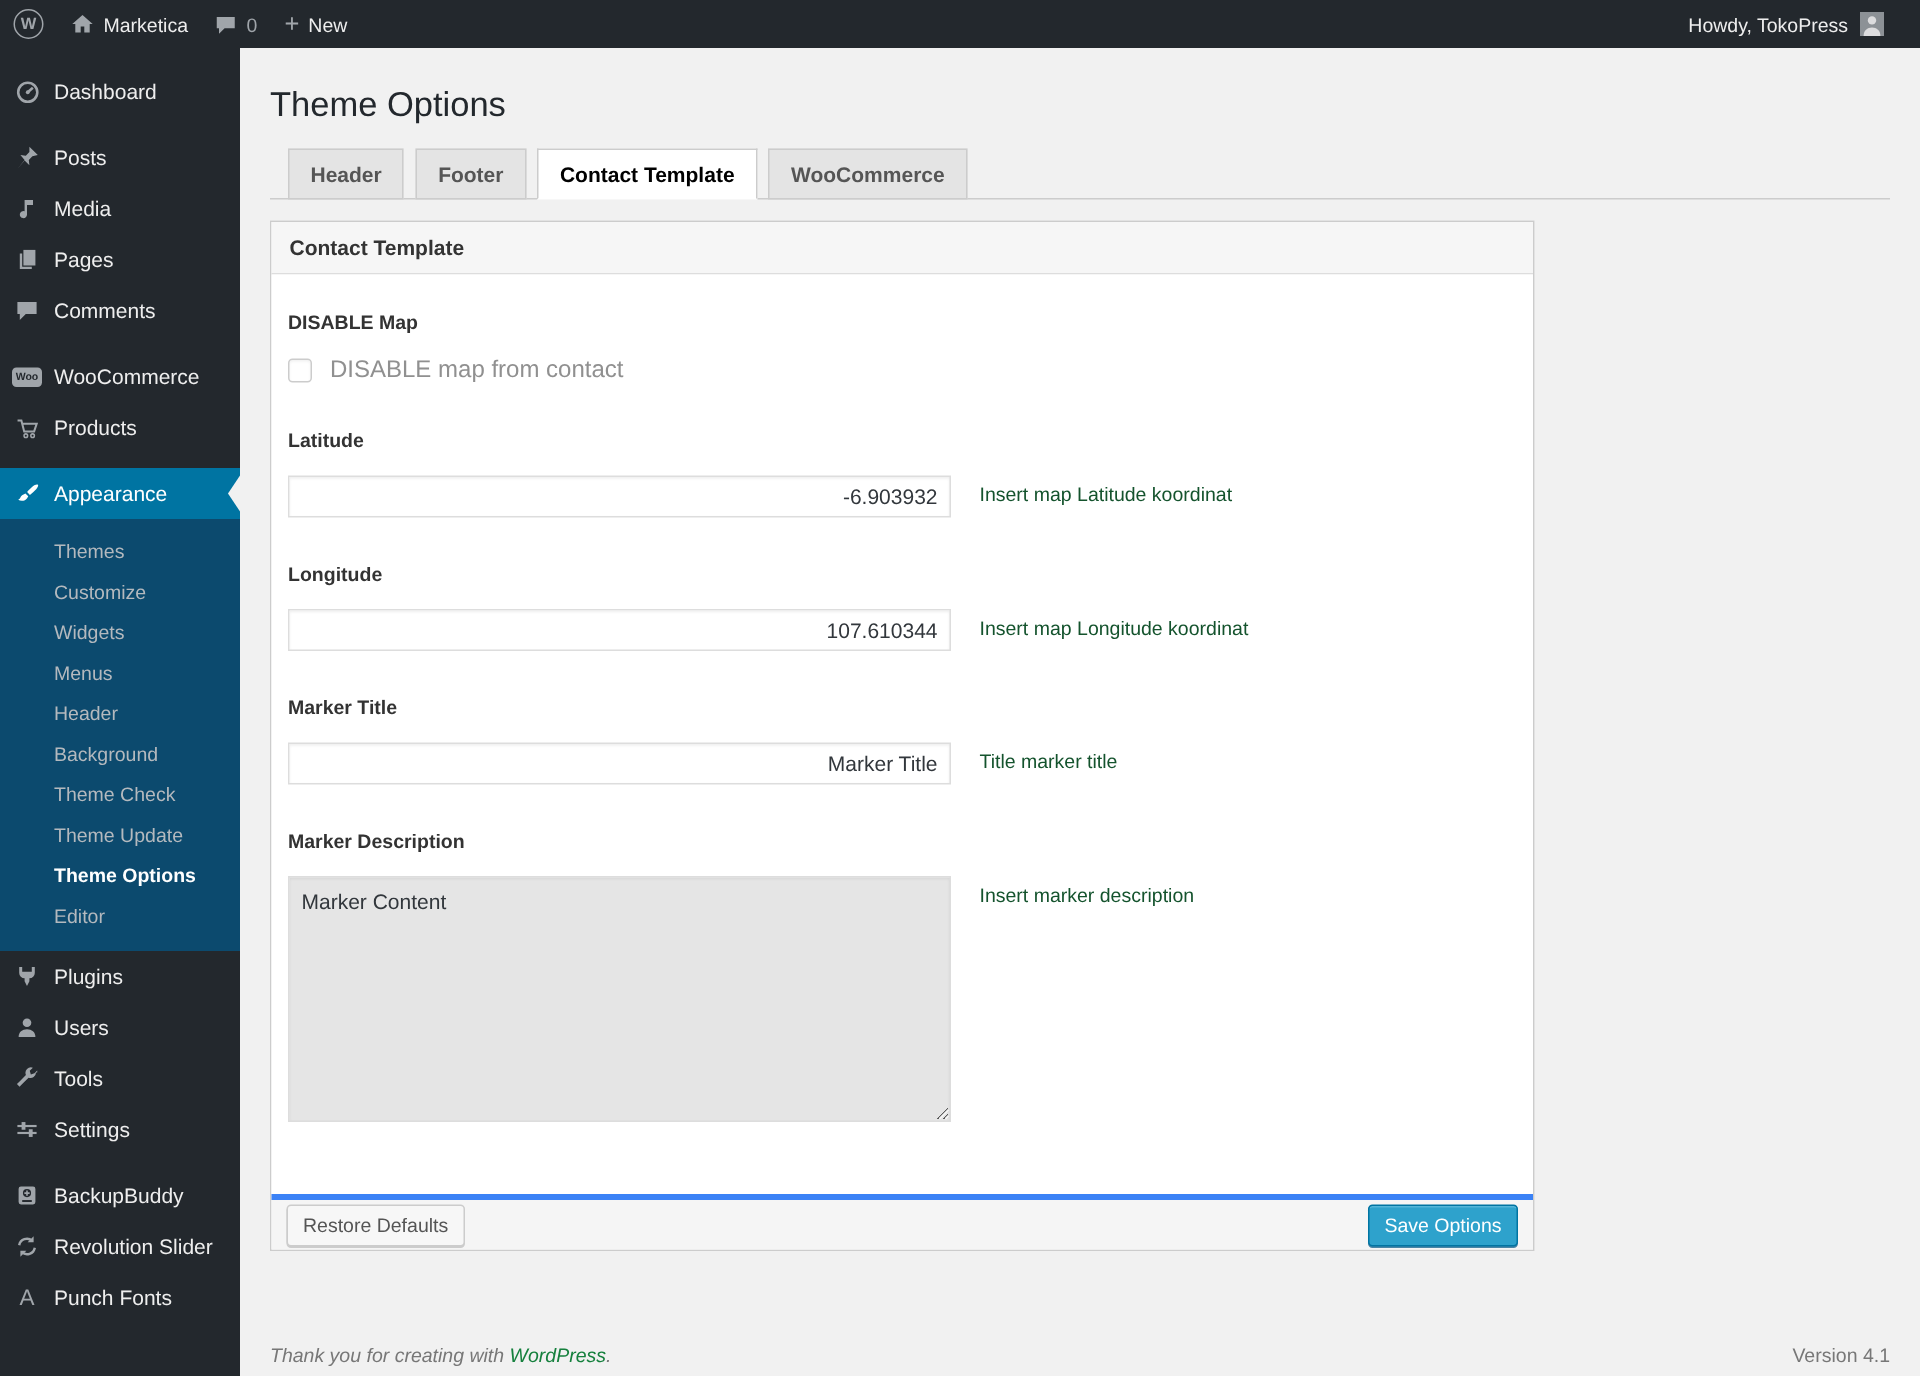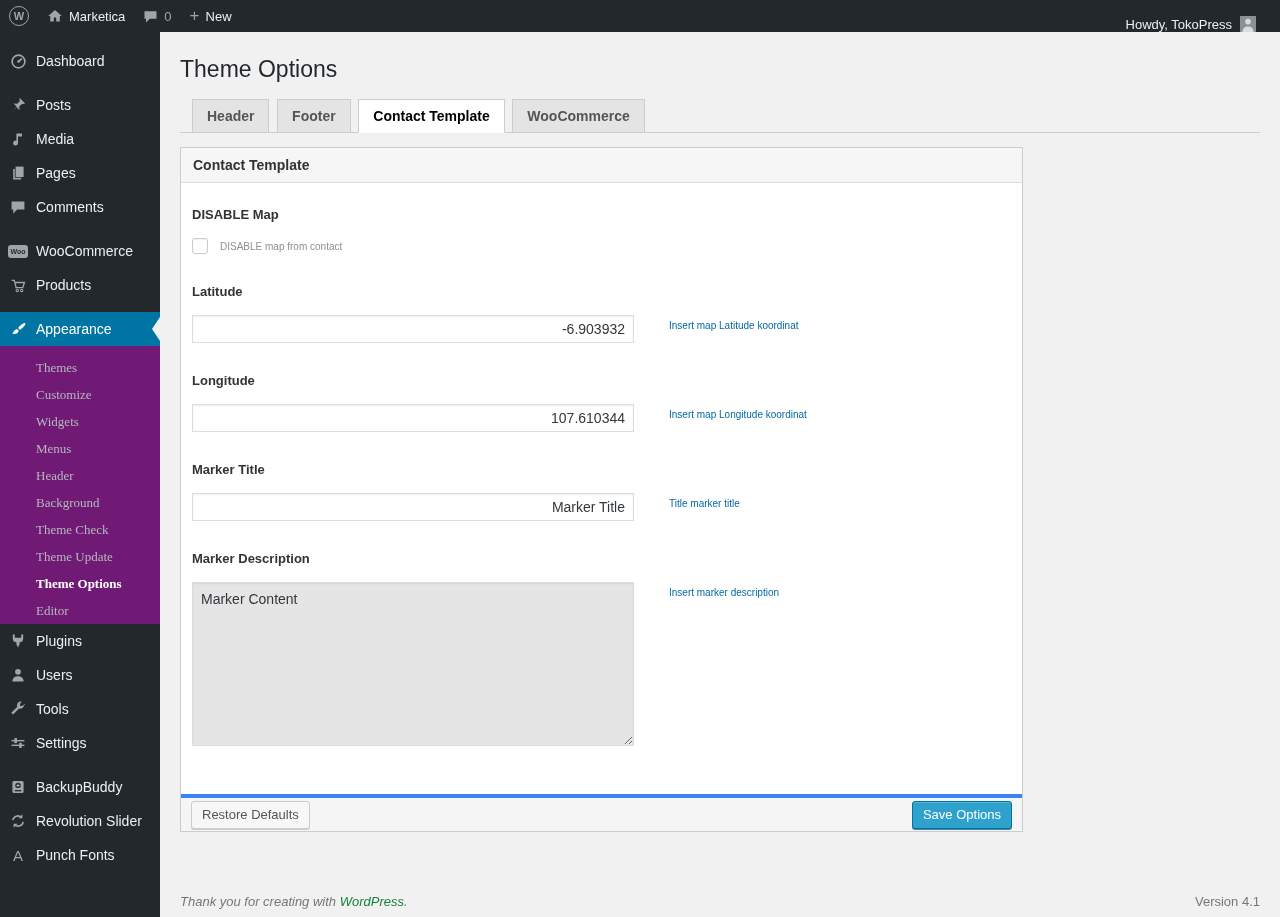--- a/index.html
+++ b/index.html
@@ -36,21 +36,21 @@
   }
   .menu-item .mi { width:20px; height:20px; margin-right:8px; display:flex; align-items:center; justify-content:center; flex:0 0 20px; }
   .menu-gap { margin-top:10px; }
   .menu-item.current { background:#0074a2; color:#fff; }
   .current-arrow {
     position:absolute; right:0; top:50%; margin-top:-12px;
     width:0; height:0;
     border-top:12px solid transparent; border-bottom:12px solid transparent;
     border-right:8px solid #f1f1f1;
   }
-  .submenu { background:#701a75; padding:8px 0 0;font-family:Liberation Serif, serif; }
+  .submenu { background:#0c4a6e; padding:8px 0 10px; }
   .submenu-item {
     display:block; padding:6px 0 6px 36px; font-size:13px; line-height:15px;
     color:#b4b9be; cursor:pointer;
   }
   .submenu-item.current-sub { color:#fff; font-weight:bold; }
   .punch-a { color:#a0a5aa; font-size:15px; font-weight:400; }
   .woo-badge {
     background:#a0a5aa; border-radius:3px; width:20px; height:13px;
     display:flex; align-items:center; justify-content:center;
     color:#23282d; font-size:7px; font-weight:bold;
@@ -83,28 +83,28 @@
     box-shadow:inset 0 1px 2px rgba(0,0,0,.07);
     font-family:"Liberation Sans","DejaVu Sans",sans-serif;
     text-align:right;
   }
   .ot-textarea {
     width:442px; height:164px; padding:8px; font-size:14px; color:#32373c;
     border:1px solid #ddd; background:#e5e5e5; resize:both; outline:none;
     box-shadow:inset 0 1px 2px rgba(0,0,0,.07);
     font-family:"Liberation Sans","DejaVu Sans",sans-serif;
   }
-  .hint { margin-left:35px; padding-top:5px; font-size:10px; color:#0369a1; }
+  .hint { margin-left:19px; padding-top:5px; font-size:13px; color:#14532d; }
   .checkbox-row { display:flex; align-items:center; }
   .ot-checkbox {
     width:16px; height:16px; border:1px solid #ccc; border-radius:3px;
     background:#fff; display:inline-block; cursor:pointer;
     box-shadow:inset 0 1px 2px rgba(0,0,0,.06);
   }
-  .checkbox-label { margin-left:12px; font-size:10px; color:#909090; cursor:pointer; }
+  .checkbox-label { margin-left:12px; font-size:16px; color:#909090; cursor:pointer; }
   .panel-footer {
     background:#f5f5f5; border-top:4px solid #3b82f6; height:37px;
     display:flex; align-items:center; justify-content:space-between; padding:0 10px;
   }
   .button {
     display:inline-block; font-size:13px; line-height:26px; height:28px;
     padding:0 10px; border-radius:3px; cursor:pointer; border:1px solid #ccc;
     background:#f7f7f7; color:#555; box-shadow:0 1px 0 #ccc;
   }
   .button-primary {
@@ -139,21 +139,21 @@
           <path d="M2 3h16v10H9l-5 5v-5H2z" fill="#a0a5aa"></path>
         </svg>
     </span>
     <span class="ab-count">0</span>
   </div>
   <div class="ab-item">
     <span class="ab-plus">+</span>
     <span class="ab-label">New</span>
   </div>
   <div class="ab-right">
-    <div class="ab-item" style="padding-right:12px;align-items:flex-end;">
+    <div class="ab-item" style="padding-right:12px;">
       <span class="ab-label" style="margin-left:0;">Howdy, TokoPress</span>
       <span class="avatar">
         <svg width="16" height="16" viewBox="0 0 20 20">
             <rect width="20" height="20" fill="#8c9196"></rect>
             <circle cx="10" cy="7" r="3.5" fill="#dcdcde"></circle>
             <path d="M3 20c0-4.5 3.2-7 7-7s7 2.5 7 7z" fill="#dcdcde"></path>
           </svg>
       </span>
     </div>
   </div>

